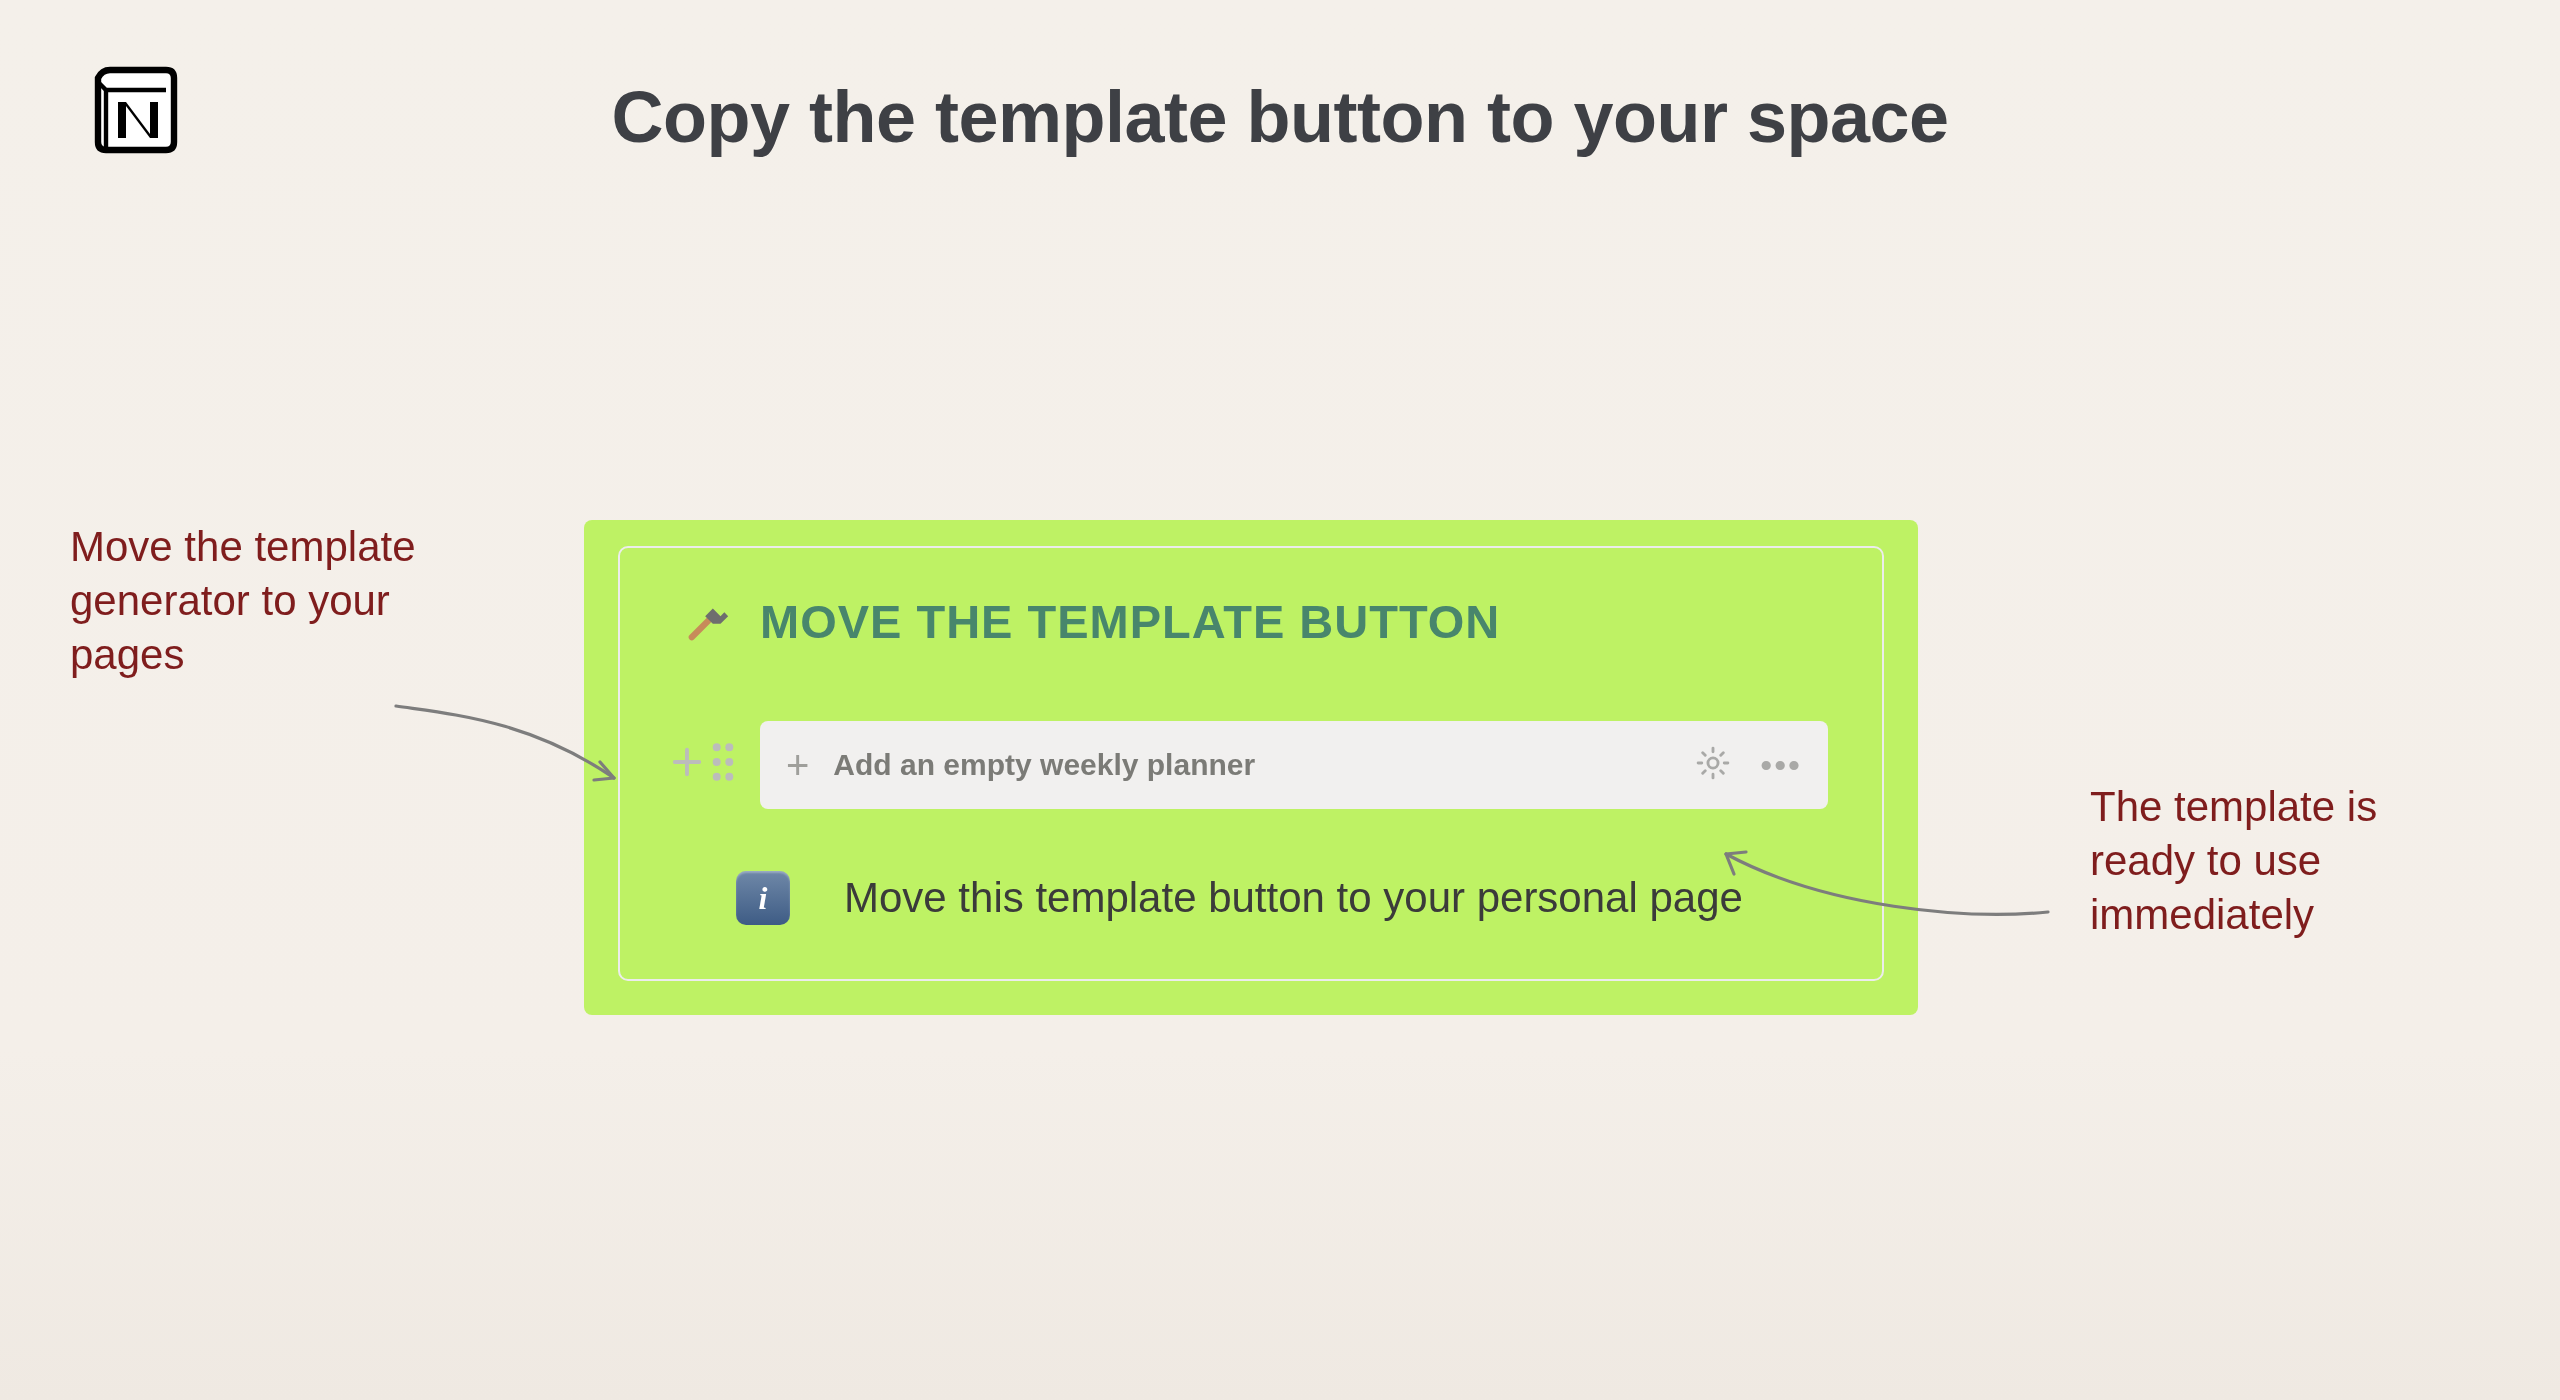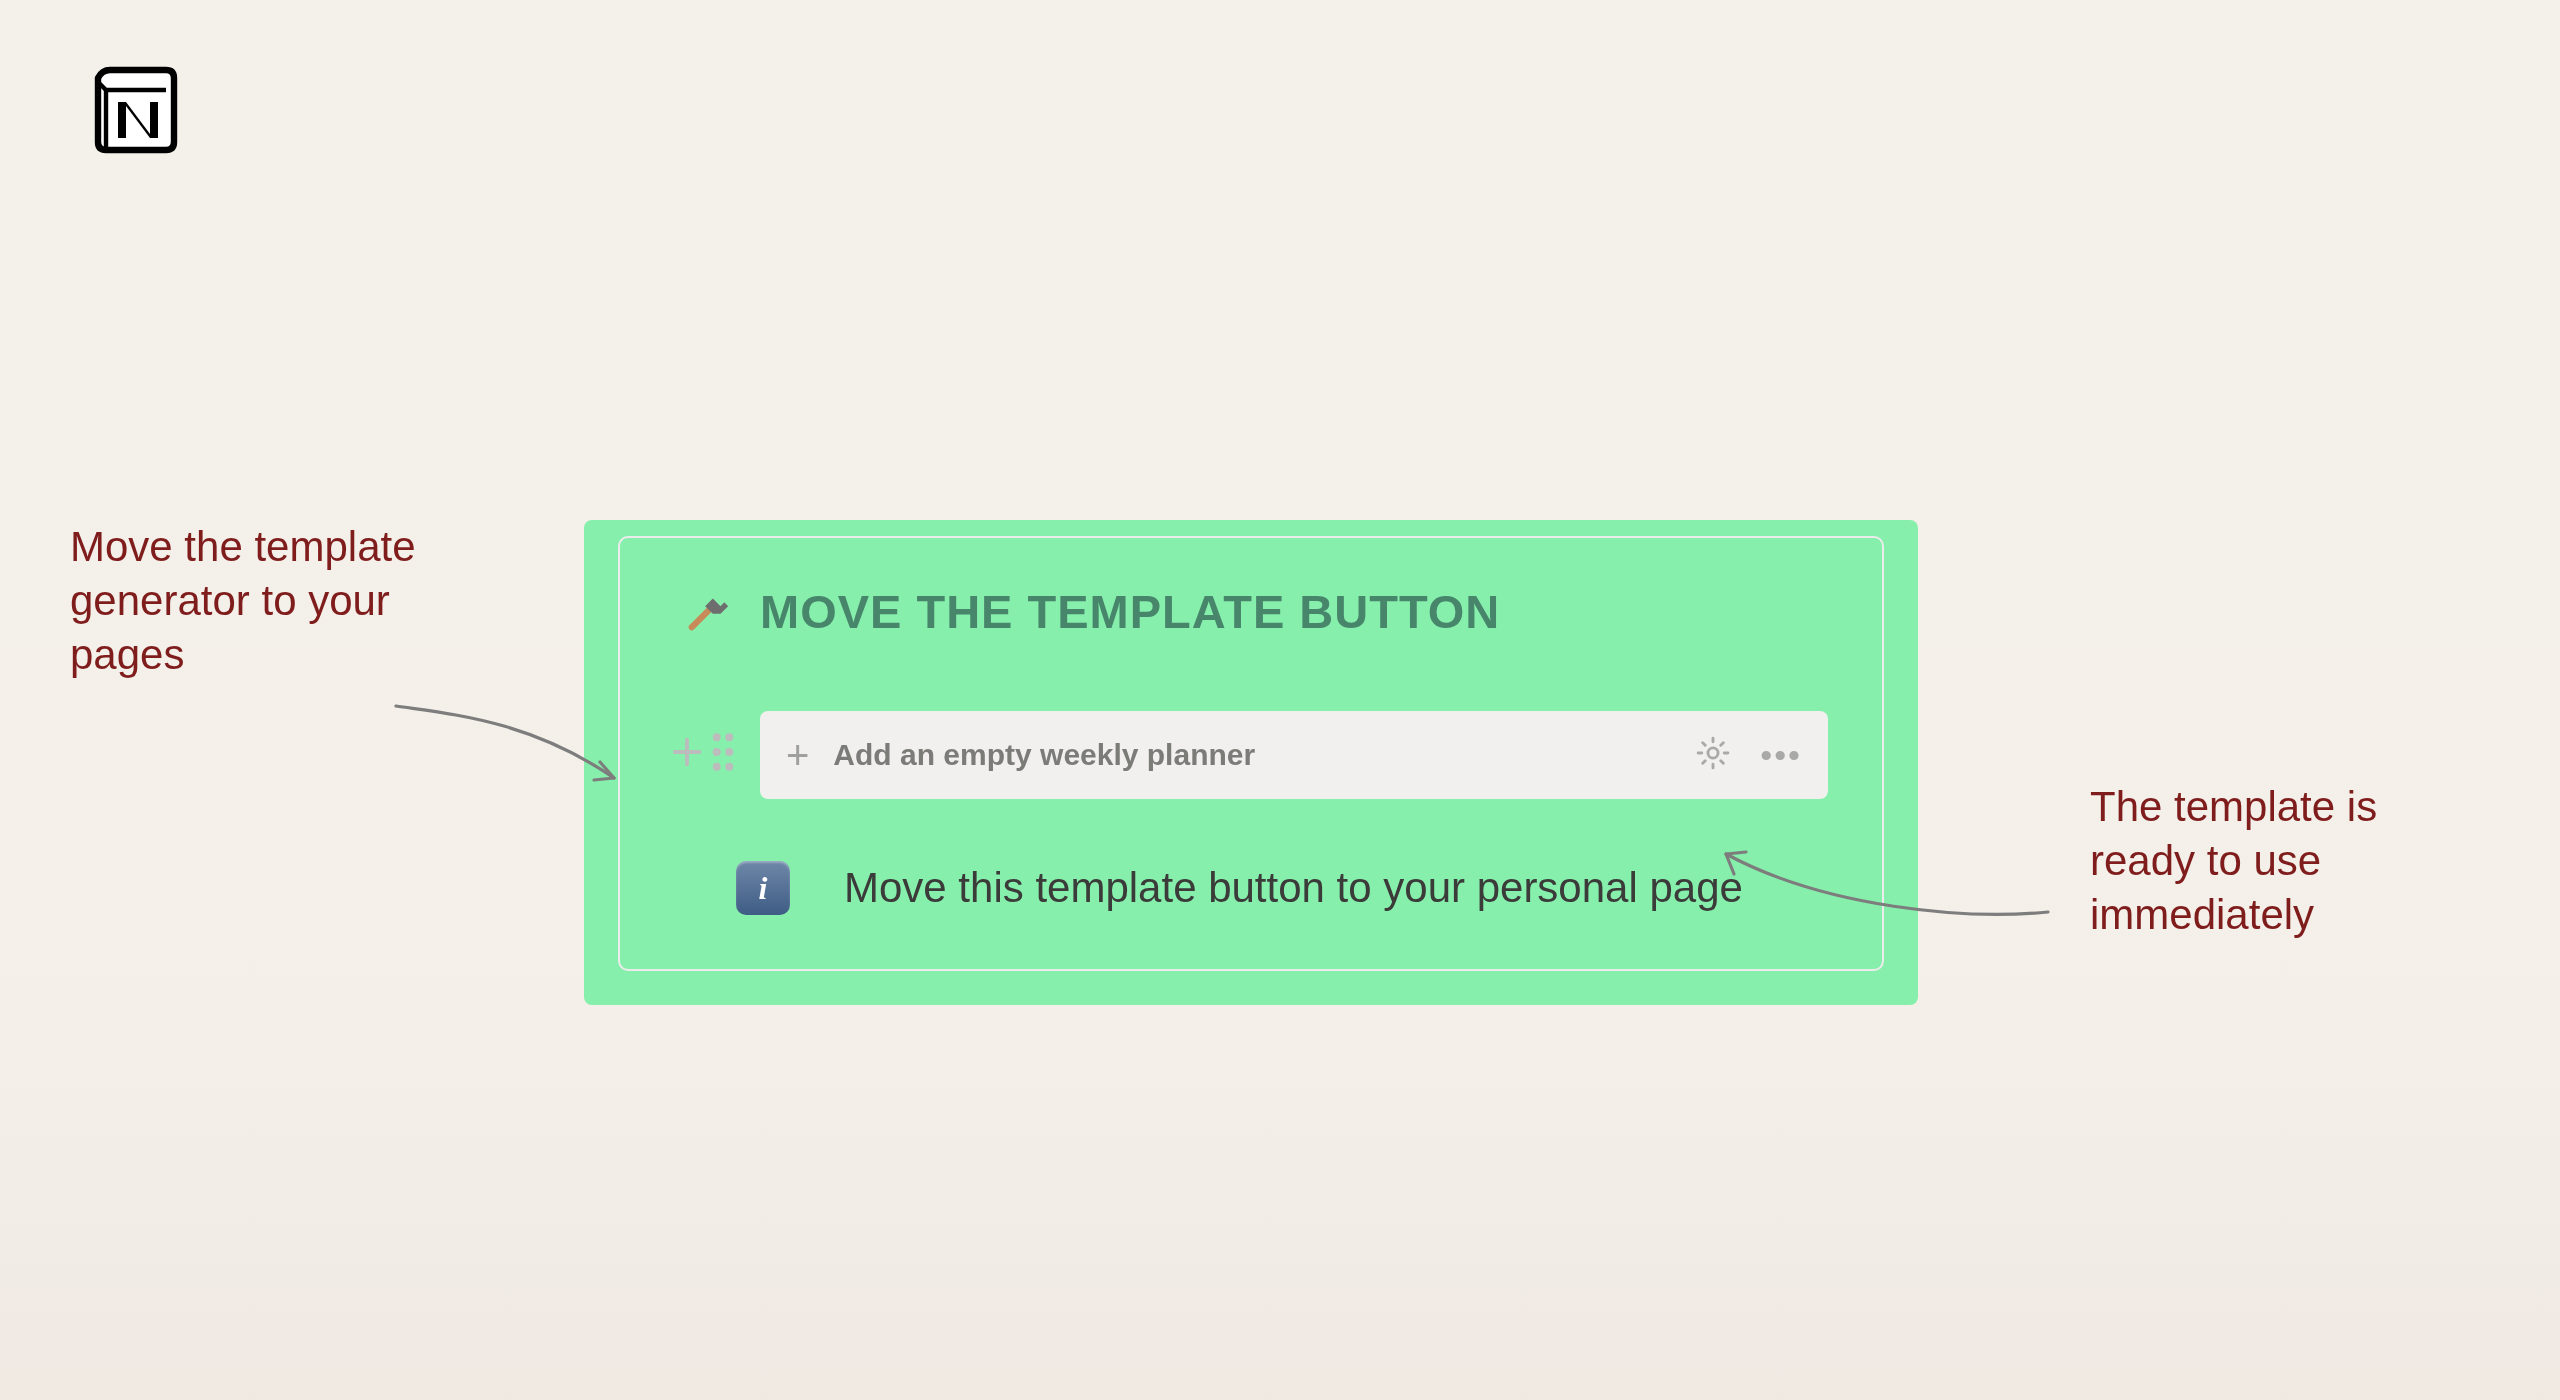--- a/index.html
+++ b/index.html
@@ -27,23 +27,23 @@
       font-weight: 700;
       line-height: 1.22;
       color: #3e4045;
       letter-spacing: -0.5px;
     }
     .card-outer {
       position: absolute;
       top: 520px;
       left: 584px;
       width: 1334px;
-      background: #86efac;
+      background: #bef264;
       border-radius: 8px;
-      padding: 16px 34px 34px;
+      padding: 26px 34px 34px;
     }
     .card-inner {
       border: 2px solid #ececec;
       border-radius: 10px;
       padding: 46px 54px 54px 56px;
     }
     .card-title-row {
       display: flex;
       align-items: center;
       gap: 28px;
@@ -136,21 +136,21 @@
 <div class="logo">
   <svg width="100" height="100" viewBox="0 0 50 50" fill="none">
     <path d="M6 10 L6 40 Q6 44 10 44 L40 44 Q44 44 44 40 L44 8 Q44 4 40 4 L12 4 Q8 4 6 8 Z" fill="#fff" stroke="#000" stroke-width="3.2"></path>
     <path d="M6 10 L10 14 L40 14" stroke="#000" stroke-width="2.2" fill="none"></path>
     <path d="M10 14 L10 44" stroke="#000" stroke-width="2.2"></path>
     <path d="M16 38 L16 20 L20 20 L32 36 L32 20 L36 20 L36 38 L32 38 L20 22 L20 38 Z" fill="#000"></path>
   </svg>
 </div>
 
 <h1 class="heading">
-  <br>
+  <span>Copy the template button to your space</span><br>
 </h1>
 
 <div class="card-outer">
   <div class="card-inner">
     <div class="card-title-row">
       <span class="hammer-icon">
         <svg width="46" height="46" viewBox="0 0 24 24" fill="none">
           <path d="M3 21 L12 12" stroke="#c78b5a" stroke-width="3.2" stroke-linecap="round"></path>
           <path d="M10 10 L14 6 L18 10 L20 8 L22 10 L18 14 L14 14 Z" fill="#6e6e6e"></path>
         </svg>

